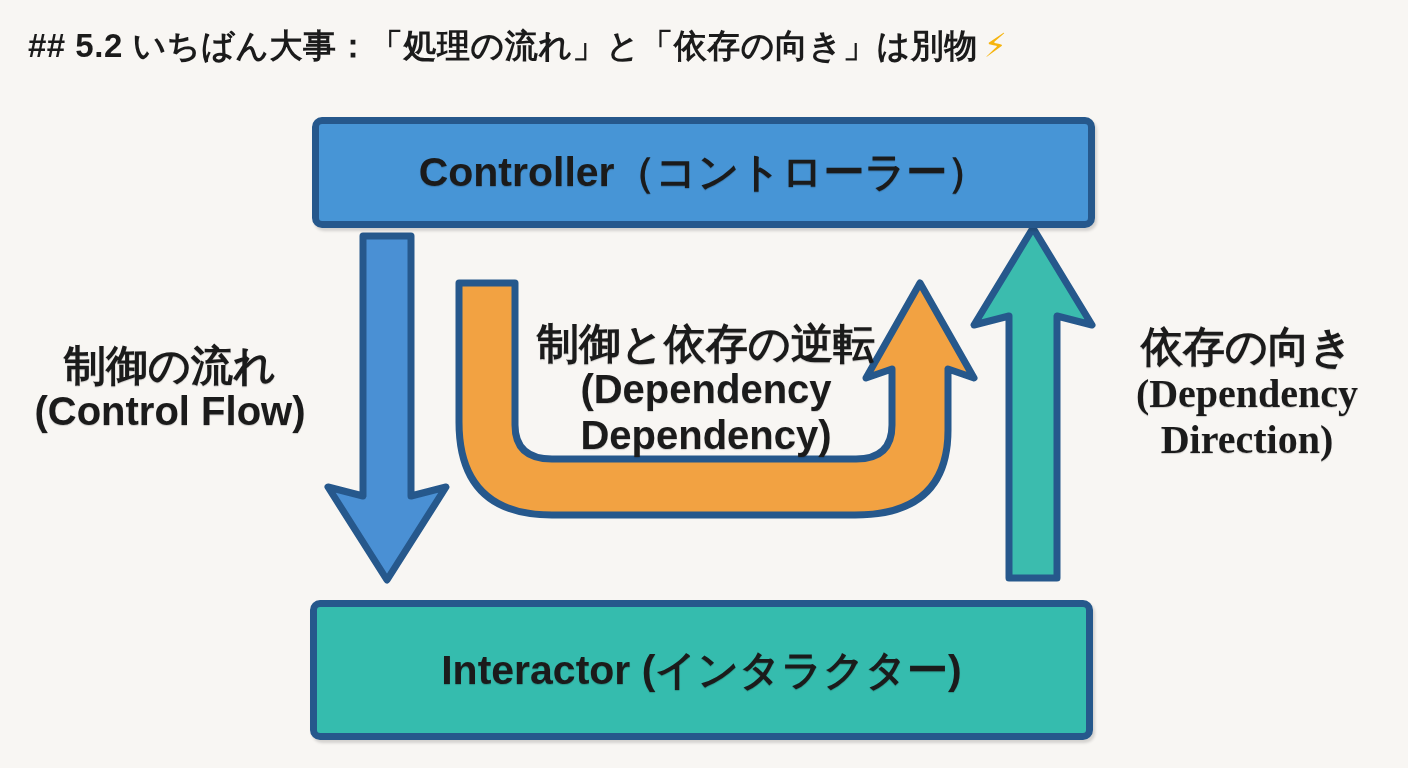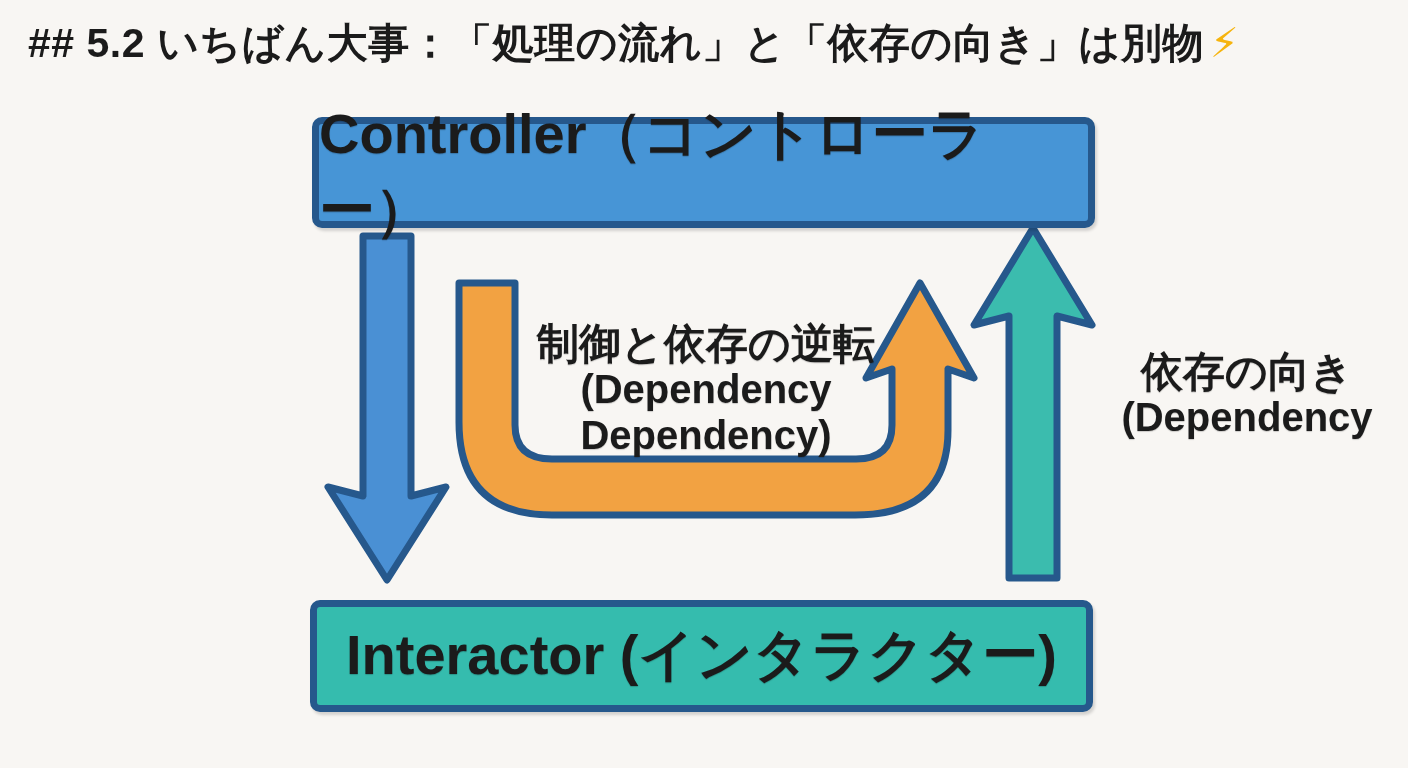--- a/index.html
+++ b/index.html
@@ -5,44 +5,44 @@
   * { margin: 0; padding: 0; box-sizing: border-box; }
   html, body {
     width: 1408px; height: 768px;
     overflow: hidden;
     background: var(--background, #f8f6f3);
     font-family: "Liberation Sans", "DejaVu Sans", sans-serif;
   }
   .stage { position: absolute; inset: 0; width: 1408px; height: 768px; }
 
   .title {
-    position: absolute; left: 28px; top: 16px;
-    font-size: 41px; font-weight: 800;
+    position: absolute; left: 28px; top: 24px;
+    font-size: 33px; font-weight: 800;
     color: var(--text, #1b1b1b);
     letter-spacing: 0.5px;
     white-space: nowrap;
   }
   .title .emoji { color: var(--emoji-yellow, #f6b40e); margin-left: 6px; }
 
   .node {
     position: absolute;
     border: 7px solid var(--outline, #26588c);
     border-radius: 10px;
     display: flex; align-items: center; justify-content: center;
-    font-size: 56px; font-weight: 800;
+    font-size: 41px; font-weight: 800;
     color: var(--text, #1b1b1b);
     box-shadow: 2px 3px 3px rgba(0,0,0,0.15);
     text-shadow: 0 1px 1px rgba(0,0,0,0.2);
   }
   .node-controller {
     left: 312px; top: 117px; width: 783px; height: 111px;
     background: var(--node-blue, #4795d6);
   }
   .node-interactor {
-    left: 310px; top: 600px; width: 783px; height: 112px;
+    left: 310px; top: 600px; width: 783px; height: 140px;
     background: var(--node-teal, #35bcae);
   }
 
   svg.arrows { position: absolute; inset: 0; }
   .arrow { stroke: var(--outline, #26588c); stroke-width: 7; stroke-linejoin: round; }
   .arrow-blue   { fill: var(--arrow-blue, #4a90d4); }
   .arrow-orange { fill: var(--arrow-orange, #f2a242); }
   .arrow-teal   { fill: var(--arrow-teal, #3bbcae); }
 
   .edge-label {
@@ -50,21 +50,21 @@
     text-align: center;
     font-weight: 800;
     color: var(--text, #1b1b1b);
     line-height: 1.13;
     text-shadow: 0 1px 1px rgba(0,0,0,0.18);
   }
   .edge-label .ja { font-size: 42px; }
   .edge-label .en { font-size: 40px; }
   .label-control-flow        { left: 2px;    top: 342px; width: 336px; }
   .label-dependency-inversion{ left: 536px;  top: 320px; width: 340px; }
-  .label-dependency-direction{ left: 1102px; top: 348px; width: 290px; }
+  .label-dependency-direction{ left: 1102px; top: 324px; width: 290px; font-family: Liberation Serif, serif; }
 </style>
 </head>
 <body>
 
 <div class="stage">
 
   <div class="title">
     <span>## 5.2 いちばん大事：「処理の流れ」と「依存の向き」は別物</span><span class="emoji">⚡</span>
   </div>
 
@@ -80,25 +80,30 @@
   </svg>
 
   <div class="node node-controller">
     <span>Controller（コントローラー）</span>
   </div>
 
   <div class="node node-interactor">
     <span>Interactor (インタラクター)</span>
   </div>
 
+  <div class="edge-label label-control-flow">
+    <div class="ja">制御の流れ</div>
+    <div class="en">(Control Flow)</div>
+  </div>
 
   <div class="edge-label label-dependency-inversion">
     <div class="ja">制御と依存の逆転</div>
     <div class="en">(Dependency</div>
     <div class="en">Dependency)</div>
   </div>
 
   <div class="edge-label label-dependency-direction">
     <div class="ja">依存の向き</div>
     <div class="en">(Dependency</div>
+    <div class="en">Direction)</div>
   </div>
 
 </div>
 
 </body></html>

